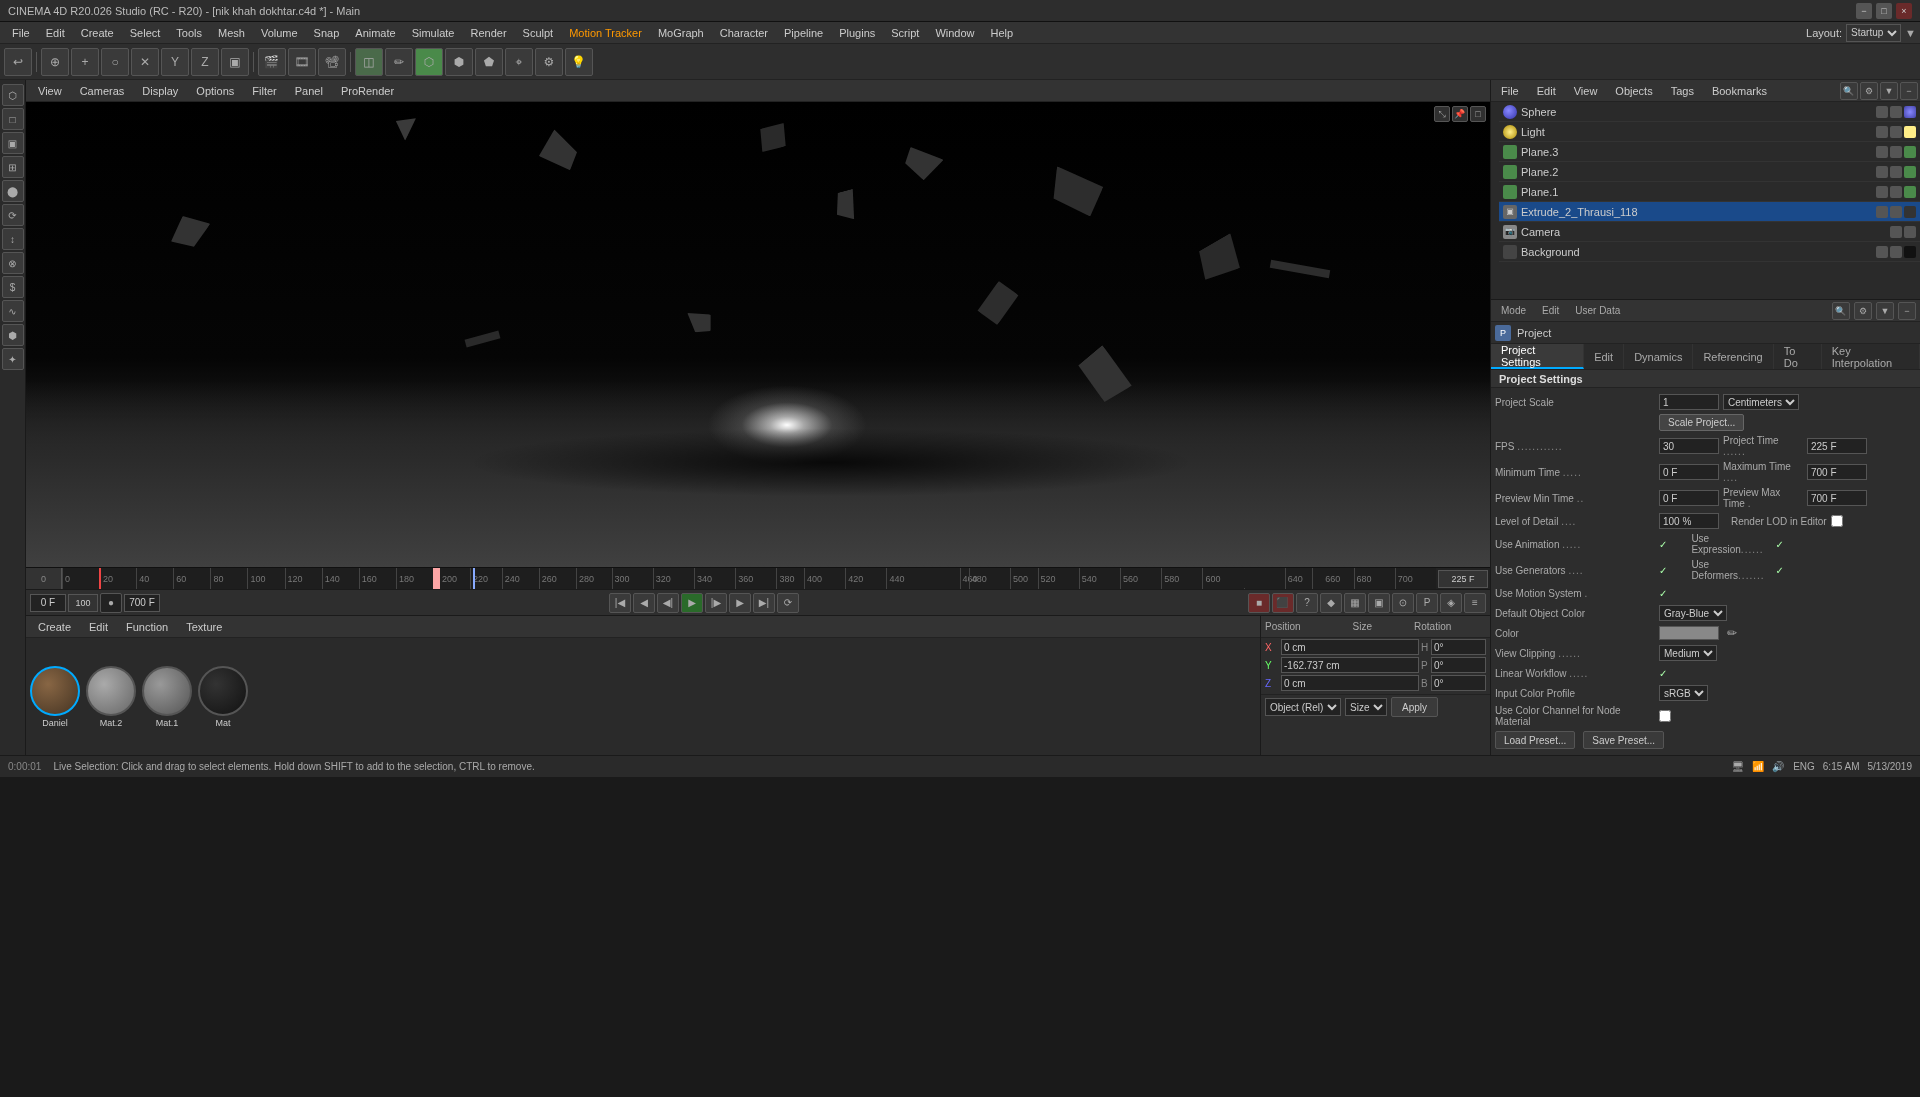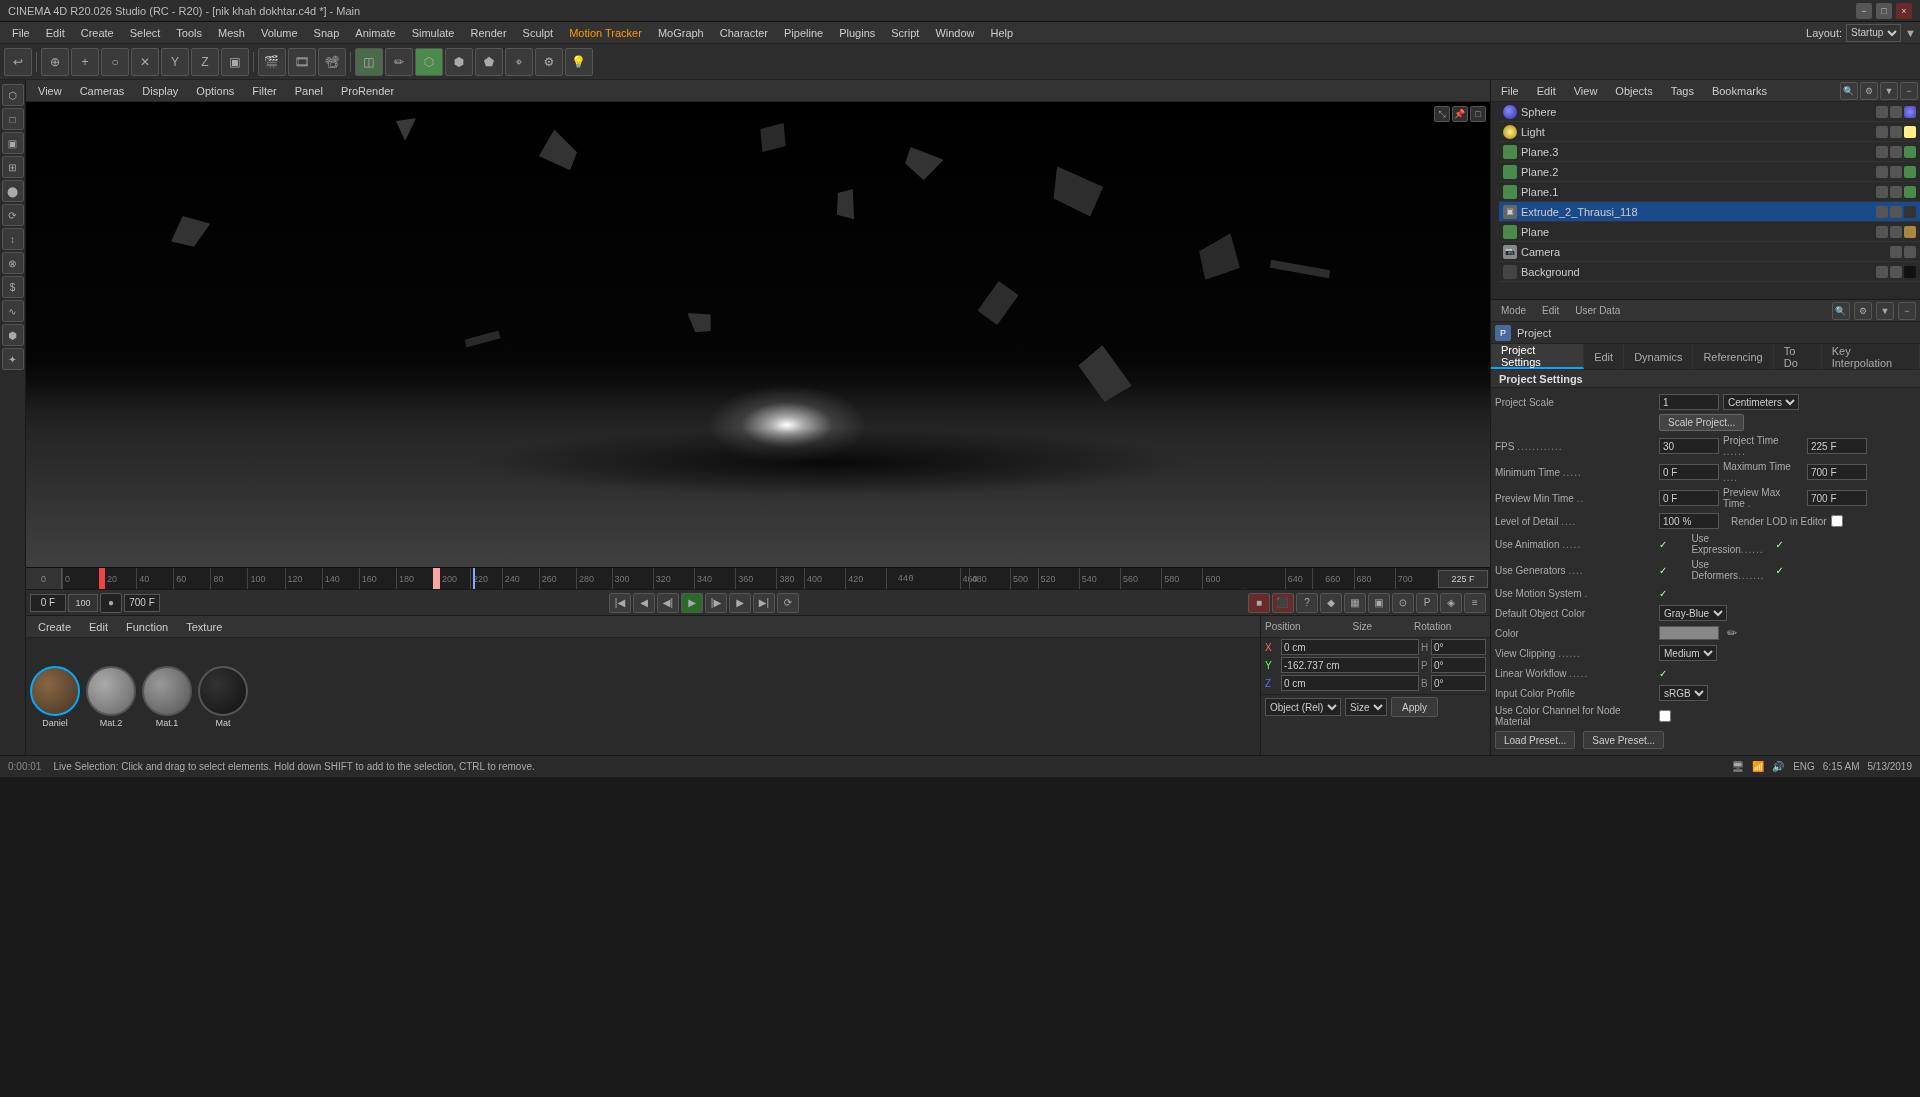--- a/index.html
+++ b/index.html
@@ -249,21 +249,21 @@
         </div>
       </div>
     </div>
 
     <div id="timeline" style="height:22px;background:#222;border-top:1px solid #111;position:relative;overflow:hidden;display:flex;align-items:center;">
       <div style="width:36px;background:#333;border-right:1px solid #555;height:100%;display:flex;align-items:center;justify-content:center;color:#888;font-size:9px;flex-shrink:0;">0</div>
       <div style="flex:1;position:relative;height:100%;overflow:hidden;cursor:pointer;">
         <div style="position:absolute;top:0;left:0;right:0;bottom:0;background:#1e1e1e;"></div>
 
         <div style="position:absolute;top:0;height:100%;left:0%;border-left:1px solid #444;color:#777;font-size:9px;padding-left:2px;line-height:22px;">0</div>
-        <div style="position:absolute;top:0;height:100%;left:2.7%;border-left:6px solid #ef4444;color:#777;font-size:9px;padding-left:2px;line-height:22px;">20</div>
+        <div style="position:absolute;top:0;height:100%;left:2.7%;border-left:2px solid #ef4444;color:#777;font-size:9px;padding-left:2px;line-height:22px;">20</div>
         <div style="position:absolute;top:0;height:100%;left:5.4%;border-left:1px solid #444;color:#777;font-size:9px;padding-left:2px;line-height:22px;">40</div>
         <div style="position:absolute;top:0;height:100%;left:8.1%;border-left:1px solid #444;color:#777;font-size:9px;padding-left:2px;line-height:22px;">60</div>
         <div style="position:absolute;top:0;height:100%;left:10.8%;border-left:1px solid #444;color:#777;font-size:9px;padding-left:2px;line-height:22px;">80</div>
         <div style="position:absolute;top:0;height:100%;left:13.5%;border-left:1px solid #444;color:#777;font-size:9px;padding-left:2px;line-height:22px;">100</div>
         <div style="position:absolute;top:0;height:100%;left:16.2%;border-left:1px solid #444;color:#777;font-size:9px;padding-left:2px;line-height:22px;">120</div>
         <div style="position:absolute;top:0;height:100%;left:18.9%;border-left:1px solid #444;color:#777;font-size:9px;padding-left:2px;line-height:22px;">140</div>
         <div style="position:absolute;top:0;height:100%;left:21.6%;border-left:1px solid #444;color:#777;font-size:9px;padding-left:2px;line-height:22px;">160</div>
         <div style="position:absolute;top:0;height:100%;left:24.3%;border-left:1px solid #444;color:#777;font-size:9px;padding-left:2px;line-height:22px;">180</div>
         <div style="position:absolute;top:0;height:100%;left:27%;border-left:7px solid #fca5a5;color:#777;font-size:9px;padding-left:2px;line-height:22px;">200</div>
         <div style="position:absolute;top:0;height:100%;left:29.7%;border-left:1px solid #444;color:#777;font-size:9px;padding-left:2px;line-height:22px;">220</div>
@@ -271,21 +271,21 @@
         <div style="position:absolute;top:0;height:100%;left:32%;border-left:1px solid #444;color:#777;font-size:9px;padding-left:2px;line-height:22px;">240</div>
         <div style="position:absolute;top:0;height:100%;left:34.7%;border-left:1px solid #444;color:#777;font-size:9px;padding-left:2px;line-height:22px;">260</div>
         <div style="position:absolute;top:0;height:100%;left:37.4%;border-left:1px solid #444;color:#777;font-size:9px;padding-left:2px;line-height:22px;">280</div>
         <div style="position:absolute;top:0;height:100%;left:40%;border-left:1px solid #444;color:#777;font-size:9px;padding-left:2px;line-height:22px;">300</div>
         <div style="position:absolute;top:0;height:100%;left:43%;border-left:1px solid #444;color:#777;font-size:9px;padding-left:2px;line-height:22px;">320</div>
         <div style="position:absolute;top:0;height:100%;left:46%;border-left:1px solid #444;color:#777;font-size:9px;padding-left:2px;line-height:22px;">340</div>
         <div style="position:absolute;top:0;height:100%;left:49%;border-left:1px solid #444;color:#777;font-size:9px;padding-left:2px;line-height:22px;">360</div>
         <div style="position:absolute;top:0;height:100%;left:52%;border-left:1px solid #444;color:#777;font-size:9px;padding-left:2px;line-height:22px;">380</div>
         <div style="position:absolute;top:0;height:100%;left:54%;border-left:1px solid #444;color:#777;font-size:9px;padding-left:2px;line-height:22px;">400</div>
         <div style="position:absolute;top:0;height:100%;left:57%;border-left:1px solid #444;color:#777;font-size:9px;padding-left:2px;line-height:22px;">420</div>
-        <div style="position:absolute;top:0;height:100%;left:60%;border-left:1px solid #444;color:#777;font-size:9px;padding-left:10px;line-height:22px;font-family:Liberation Mono, monospace;">440</div>
+        <div style="position:absolute;top:0;height:100%;left:60%;border-left:1px solid #444;color:#777;font-size:9px;padding-left:2px;line-height:22px;">440</div>
         <div style="position:absolute;top:0;height:100%;left:63%;border-left:1px solid #444;color:#777;font-size:9px;padding-left:2px;line-height:22px;margin-left:32px;">460</div>
         <div style="position:absolute;top:0;height:100%;left:66%;border-left:1px solid #444;color:#777;font-size:9px;padding-left:2px;line-height:22px;">480</div>
         <div style="position:absolute;top:0;height:100%;left:69%;border-left:1px solid #444;color:#777;font-size:9px;padding-left:2px;line-height:22px;">500</div>
         <div style="position:absolute;top:0;height:100%;left:71%;border-left:1px solid #444;color:#777;font-size:9px;padding-left:2px;line-height:22px;">520</div>
         <div style="position:absolute;top:0;height:100%;left:74%;border-left:1px solid #444;color:#777;font-size:9px;padding-left:2px;line-height:22px;">540</div>
         <div style="position:absolute;top:0;height:100%;left:77%;border-left:1px solid #444;color:#777;font-size:9px;padding-left:2px;line-height:22px;">560</div>
         <div style="position:absolute;top:0;height:100%;left:80%;border-left:1px solid #444;color:#777;font-size:9px;padding-left:2px;line-height:22px;">580</div>
         <div style="position:absolute;top:0;height:100%;left:83%;border-left:1px solid #444;color:#777;font-size:9px;padding-left:2px;line-height:22px;">600</div>
         <div style="position:absolute;top:0;height:100%;left:86%;border-left:1px solid #444;color:#777;font-size:9px;padding-left:2px;line-height:22px;margin-top:20px;">620</div>
         <div style="position:absolute;top:0;height:100%;left:89%;border-left:1px solid #444;color:#777;font-size:9px;padding-left:2px;line-height:22px;">640</div>
@@ -469,29 +469,20 @@
         <div class="obj-row selected">
           <div class="obj-icon" style="background:#666;">▣</div>
           <span class="obj-name">Extrude_2_Thrausi_118</span>
           <div style="display:flex;gap:2px;align-items:center;">
             <div style="width:12px;height:12px;background:#555;border-radius:2px;"></div>
             <div style="width:12px;height:12px;background:#555;border-radius:2px;"></div>
             <div style="width:12px;height:12px;background:#333;border-radius:2px;"></div>
           </div>
         </div>
 
-        <div class="obj-row">
-          <div class="obj-icon obj-plane-icon"></div>
-          <span class="obj-name">Plane</span>
-          <div style="display:flex;gap:2px;align-items:center;">
-            <div style="width:12px;height:12px;background:#555;border-radius:2px;"></div>
-            <div style="width:12px;height:12px;background:#555;border-radius:2px;"></div>
-            <div style="width:12px;height:12px;background:#aa8844;border-radius:2px;"></div>
-          </div>
-        </div>
 
         <div class="obj-row">
           <div class="obj-icon" style="background:#888;">📷</div>
           <span class="obj-name">Camera</span>
           <div style="display:flex;gap:2px;align-items:center;">
             <div style="width:12px;height:12px;background:#555;border-radius:2px;"></div>
             <div style="width:12px;height:12px;background:#555;border-radius:2px;"></div>
           </div>
         </div>
 

